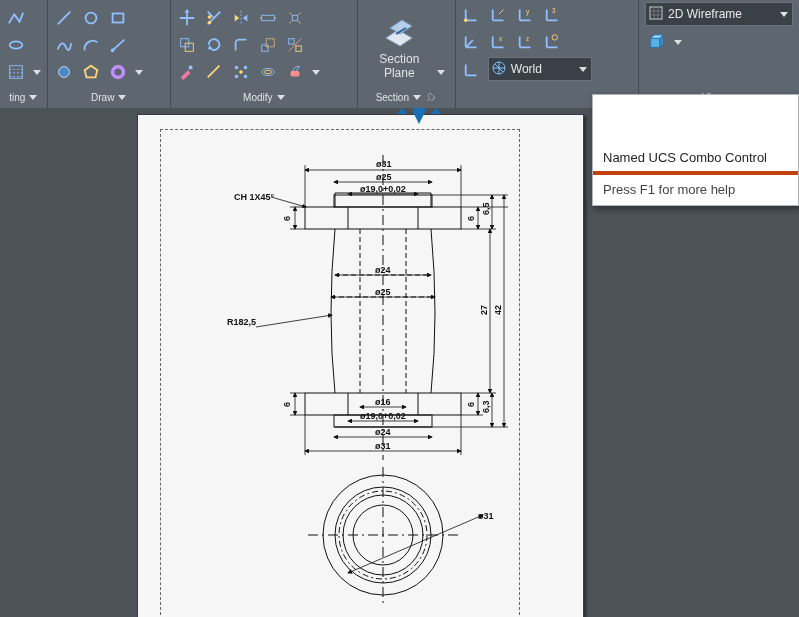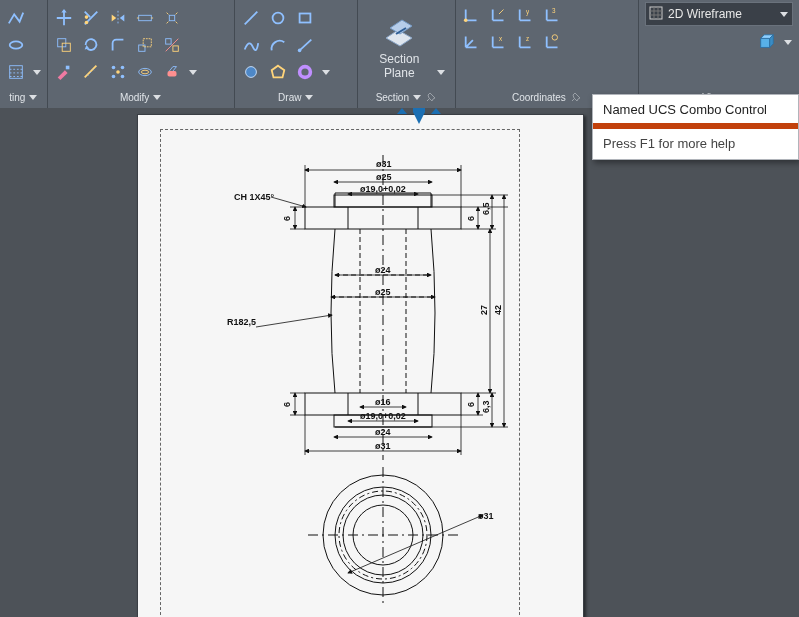--- a/index.html
+++ b/index.html
@@ -127,21 +127,22 @@
     background: #fff;
     color: #222;
     border: 1px solid #b0b4ba;
     box-shadow: 2px 3px 6px rgba(0,0,0,0.4);
     font-size: 13px;
     z-index: 20;
   }
   .tooltip .ttl {
     padding: 7px 10px 6px 10px;
     font-weight: normal;
-    border-bottom: 6px solid #c2410c;
+    border-bottom: 4px solid #c2410c;
+    margin-top: 48px;
   }
   .tooltip .msg {
     padding: 7px 4px 8px 10px;
     color: #444;
   }
   .drawing { position: absolute; left: 0; top: 0; pointer-events: none; }
   .dlabel { font-family: Arial, sans-serif; font-size: 9px; fill: #111; font-weight: bold; }
 </style>
 </head>
 <body>
@@ -171,20 +172,80 @@
       <span class="dd">
           <span class="arrow-down"></span>
         </span>
     </div>
     <div class="panel-title">
       <span>ting</span>
       <span class="arrow-down"></span>
     </div>
   </div>
 
+  <div class="panel" style="width:122px">
+    <div class="panel-body">
+      <div class="tool-grid">
+        <span class="ico">
+            <svg viewBox="0 0 20 20">
+              <line x1="3" y1="17" x2="17" y2="3" stroke="#8fc0ff" stroke-width="2"></line>
+            </svg>
+          </span>
+        <span class="ico">
+            <svg viewBox="0 0 20 20">
+              <path d="M3 15 Q8 3 12 12 T18 8" fill="none" stroke="#8fc0ff" stroke-width="2"></path>
+            </svg>
+          </span>
+        <span class="ico">
+            <svg viewBox="0 0 20 20">
+              <circle cx="10" cy="10" r="6" fill="#4e88c7" stroke="#cfe4ff"></circle>
+            </svg>
+          </span>
+        <span class="ico">
+            <svg viewBox="0 0 20 20">
+              <circle cx="10" cy="10" r="6" fill="none" stroke="#8fc0ff" stroke-width="2"></circle>
+            </svg>
+          </span>
+        <span class="ico">
+            <svg viewBox="0 0 20 20">
+              <path d="M3 16 A9 9 0 0 1 17 7" fill="none" stroke="#8fc0ff" stroke-width="2"></path>
+            </svg>
+          </span>
+        <span class="ico">
+            <svg viewBox="0 0 20 20">
+              <polygon points="10,3 17,8 15,16 5,16 3,8" fill="none" stroke="#ffd47a" stroke-width="2"></polygon>
+            </svg>
+          </span>
+        <span class="ico">
+            <svg viewBox="0 0 20 20">
+              <rect x="4" y="5" width="12" height="10" fill="none" stroke="#8fc0ff" stroke-width="2"></rect>
+            </svg>
+          </span>
+        <span class="ico">
+            <svg viewBox="0 0 20 20">
+              <line x1="4" y1="16" x2="17" y2="4" stroke="#8fc0ff" stroke-width="2"></line>
+              <circle cx="4" cy="16" r="2" fill="#8fc0ff"></circle>
+            </svg>
+          </span>
+        <span class="ico">
+            <svg viewBox="0 0 20 20">
+              <circle cx="10" cy="10" r="6" fill="none" stroke="#c08fff" stroke-width="4"></circle>
+            </svg>
+          </span>
+      </div>
+      <span class="dd">
+          <span class="arrow-down"></span>
+        </span>
+    </div>
+    <div class="panel-title">
+      <span>Draw</span>
+      <span class="arrow-down"></span>
+    </div>
+  </div>
+
   <div class="panel" style="width:188px">
     <div class="panel-body">
       <div class="tool-grid">
         <span class="ico">
             <svg viewBox="0 0 20 20">
               <path d="M10 2v16M2 10h16" stroke="#8fc0ff" stroke-width="2"></path>
               <polygon points="10,0 7,4 13,4" fill="#8fc0ff"></polygon>
             </svg>
           </span>
         <span class="ico">
@@ -276,80 +337,20 @@
               <path d="M7 9l4-5h4l-4 5" fill="none" stroke="#8fc0ff"></path>
             </svg>
           </span>
       </div>
       <span class="dd">
           <span class="arrow-down"></span>
         </span>
     </div>
     <div class="panel-title">
       <span>Modify</span>
-      <span class="arrow-down"></span>
-    </div>
-  </div>
-
-  <div class="panel" style="width:122px">
-    <div class="panel-body">
-      <div class="tool-grid">
-        <span class="ico">
-            <svg viewBox="0 0 20 20">
-              <line x1="3" y1="17" x2="17" y2="3" stroke="#8fc0ff" stroke-width="2"></line>
-            </svg>
-          </span>
-        <span class="ico">
-            <svg viewBox="0 0 20 20">
-              <path d="M3 15 Q8 3 12 12 T18 8" fill="none" stroke="#8fc0ff" stroke-width="2"></path>
-            </svg>
-          </span>
-        <span class="ico">
-            <svg viewBox="0 0 20 20">
-              <circle cx="10" cy="10" r="6" fill="#4e88c7" stroke="#cfe4ff"></circle>
-            </svg>
-          </span>
-        <span class="ico">
-            <svg viewBox="0 0 20 20">
-              <circle cx="10" cy="10" r="6" fill="none" stroke="#8fc0ff" stroke-width="2"></circle>
-            </svg>
-          </span>
-        <span class="ico">
-            <svg viewBox="0 0 20 20">
-              <path d="M3 16 A9 9 0 0 1 17 7" fill="none" stroke="#8fc0ff" stroke-width="2"></path>
-            </svg>
-          </span>
-        <span class="ico">
-            <svg viewBox="0 0 20 20">
-              <polygon points="10,3 17,8 15,16 5,16 3,8" fill="none" stroke="#ffd47a" stroke-width="2"></polygon>
-            </svg>
-          </span>
-        <span class="ico">
-            <svg viewBox="0 0 20 20">
-              <rect x="4" y="5" width="12" height="10" fill="none" stroke="#8fc0ff" stroke-width="2"></rect>
-            </svg>
-          </span>
-        <span class="ico">
-            <svg viewBox="0 0 20 20">
-              <line x1="4" y1="16" x2="17" y2="4" stroke="#8fc0ff" stroke-width="2"></line>
-              <circle cx="4" cy="16" r="2" fill="#8fc0ff"></circle>
-            </svg>
-          </span>
-        <span class="ico">
-            <svg viewBox="0 0 20 20">
-              <circle cx="10" cy="10" r="6" fill="none" stroke="#c08fff" stroke-width="4"></circle>
-            </svg>
-          </span>
-      </div>
-      <span class="dd">
-          <span class="arrow-down"></span>
-        </span>
-    </div>
-    <div class="panel-title">
-      <span>Draw</span>
       <span class="arrow-down"></span>
     </div>
   </div>
 
   <div class="panel" style="width:96px">
     <div class="panel-body" style="justify-content:center;">
       <div class="big-ico">
         <svg viewBox="0 0 34 34">
           <polygon points="4,22 16,14 30,22 18,30" fill="#dfe6ef" stroke="#8aa6c8"></polygon>
           <polygon points="8,12 20,4 30,10 18,18" fill="#b6cdea" stroke="#7499c4"></polygon>
@@ -417,33 +418,40 @@
               <text x="9" y="9" font-size="7" fill="#ffd47a">3</text>
             </svg>
           </span>
         <span class="ico">
             <svg viewBox="0 0 20 20">
               <path d="M3 17V5M3 17H15" stroke="#8fc0ff" stroke-width="2"></path>
               <circle cx="12" cy="6" r="3" fill="none" stroke="#ffd47a"></circle>
             </svg>
           </span>
       </div>
-    </div>
-    <div class="panel-title">
-      <span>Coordinates</span>
-      <span class="pin">
-        <svg viewBox="0 0 12 12">
-            <path d="M2 10l3-3M5 2l5 5-2 1-1 2-3-3-1-3z" fill="none" stroke="#c9cdd2"></path>
-          </svg>
-      </span>
+      <div style="display:flex; gap:4px; align-items:center;">
+        <span class="ico">
+            <svg viewBox="0 0 20 20">
+              <path d="M3 17V5M3 17H15" stroke="#8fc0ff" stroke-width="2"></path>
+            </svg>
+          </span>
+        <div class="combo" style="min-width:96px;">
+          <span class="cico"><svg viewBox="0 0 16 16">
+                <circle cx="8" cy="8" r="6" fill="none" stroke="#7ac4ff"></circle>
+                <path d="M2 8h12M8 2v12M4 4c3 3 5 5 8 8" stroke="#7ac4ff" fill="none"></path>
+              </svg></span>
+          <span style="flex:1">World</span>
+          <span class="arrow-down"></span>
+        </div>
+      </div>
     </div>
   </div>
 
   <div class="panel" style="flex:1">
-    <div class="panel-body" style="flex-direction:column; align-items:flex-end; gap:4px; padding:2px 4px;">
+    <div class="panel-body" style="flex-direction:column; align-items:flex-start; gap:4px; padding:2px 4px;">
       <div class="combo" style="min-width:140px;">
         <span class="cico"><svg viewBox="0 0 16 16">
               <rect x="2" y="2" width="12" height="12" fill="none" stroke="#ccc"></rect>
               <path d="M2 6h12M2 10h12M6 2v12M10 2v12" stroke="#777"></path>
             </svg></span>
         <span style="flex:1;white-space:nowrap;overflow:hidden;">2D Wireframe</span>
         <span class="arrow-down"></span>
       </div>
       <div style="display:flex; gap:4px;">
         <span class="ico">

